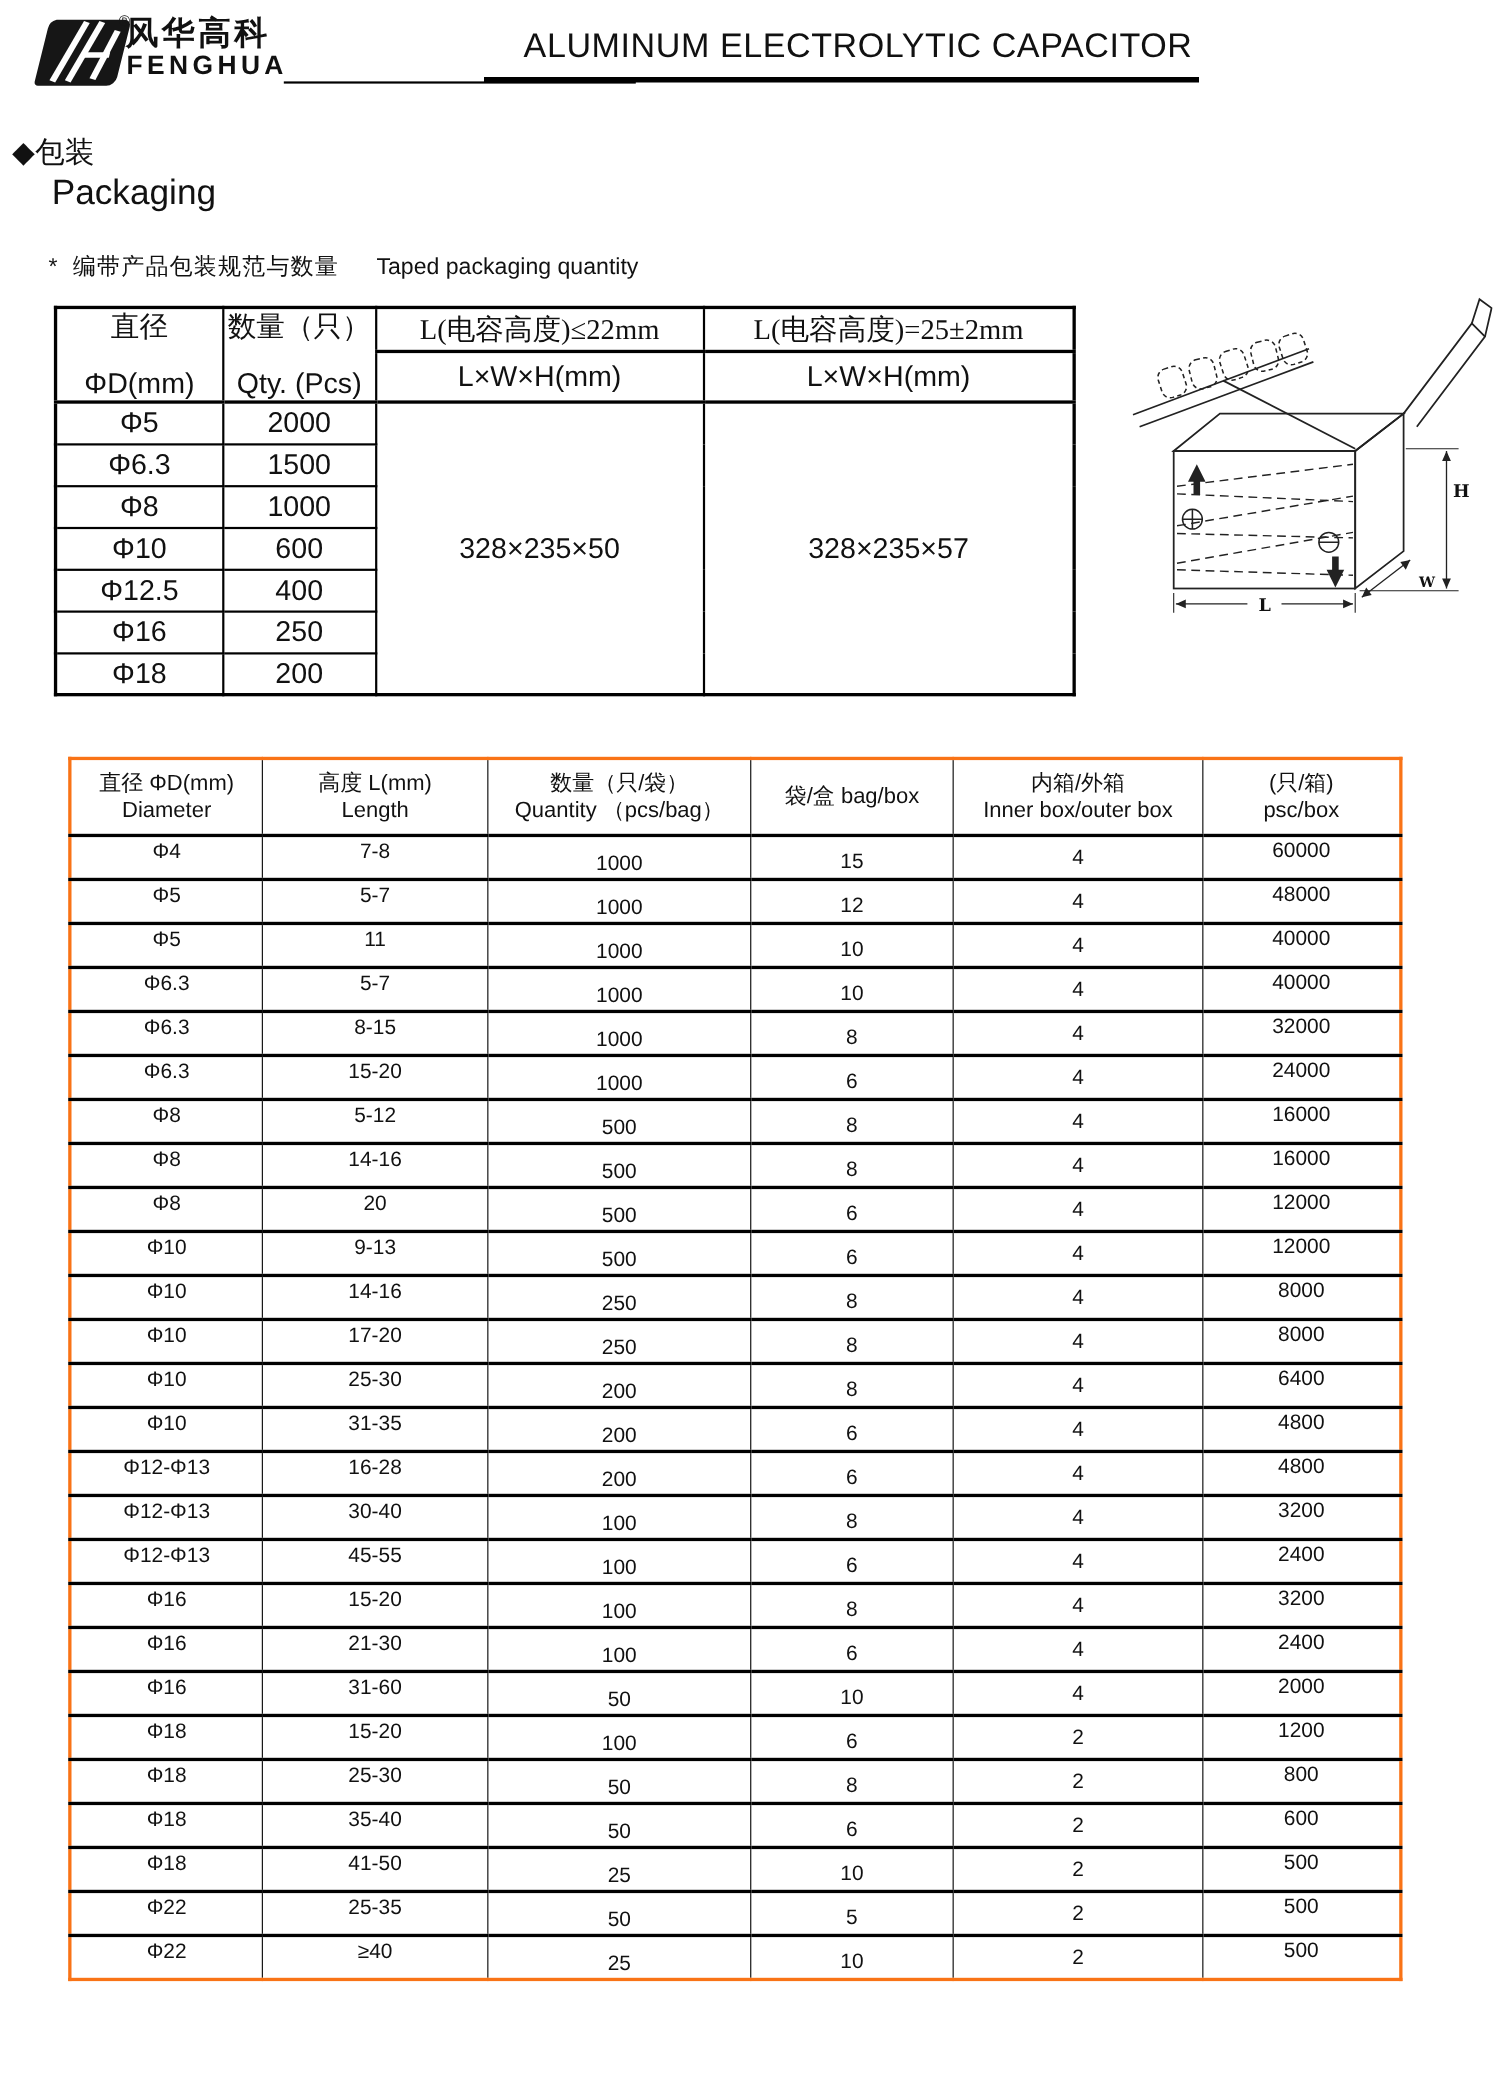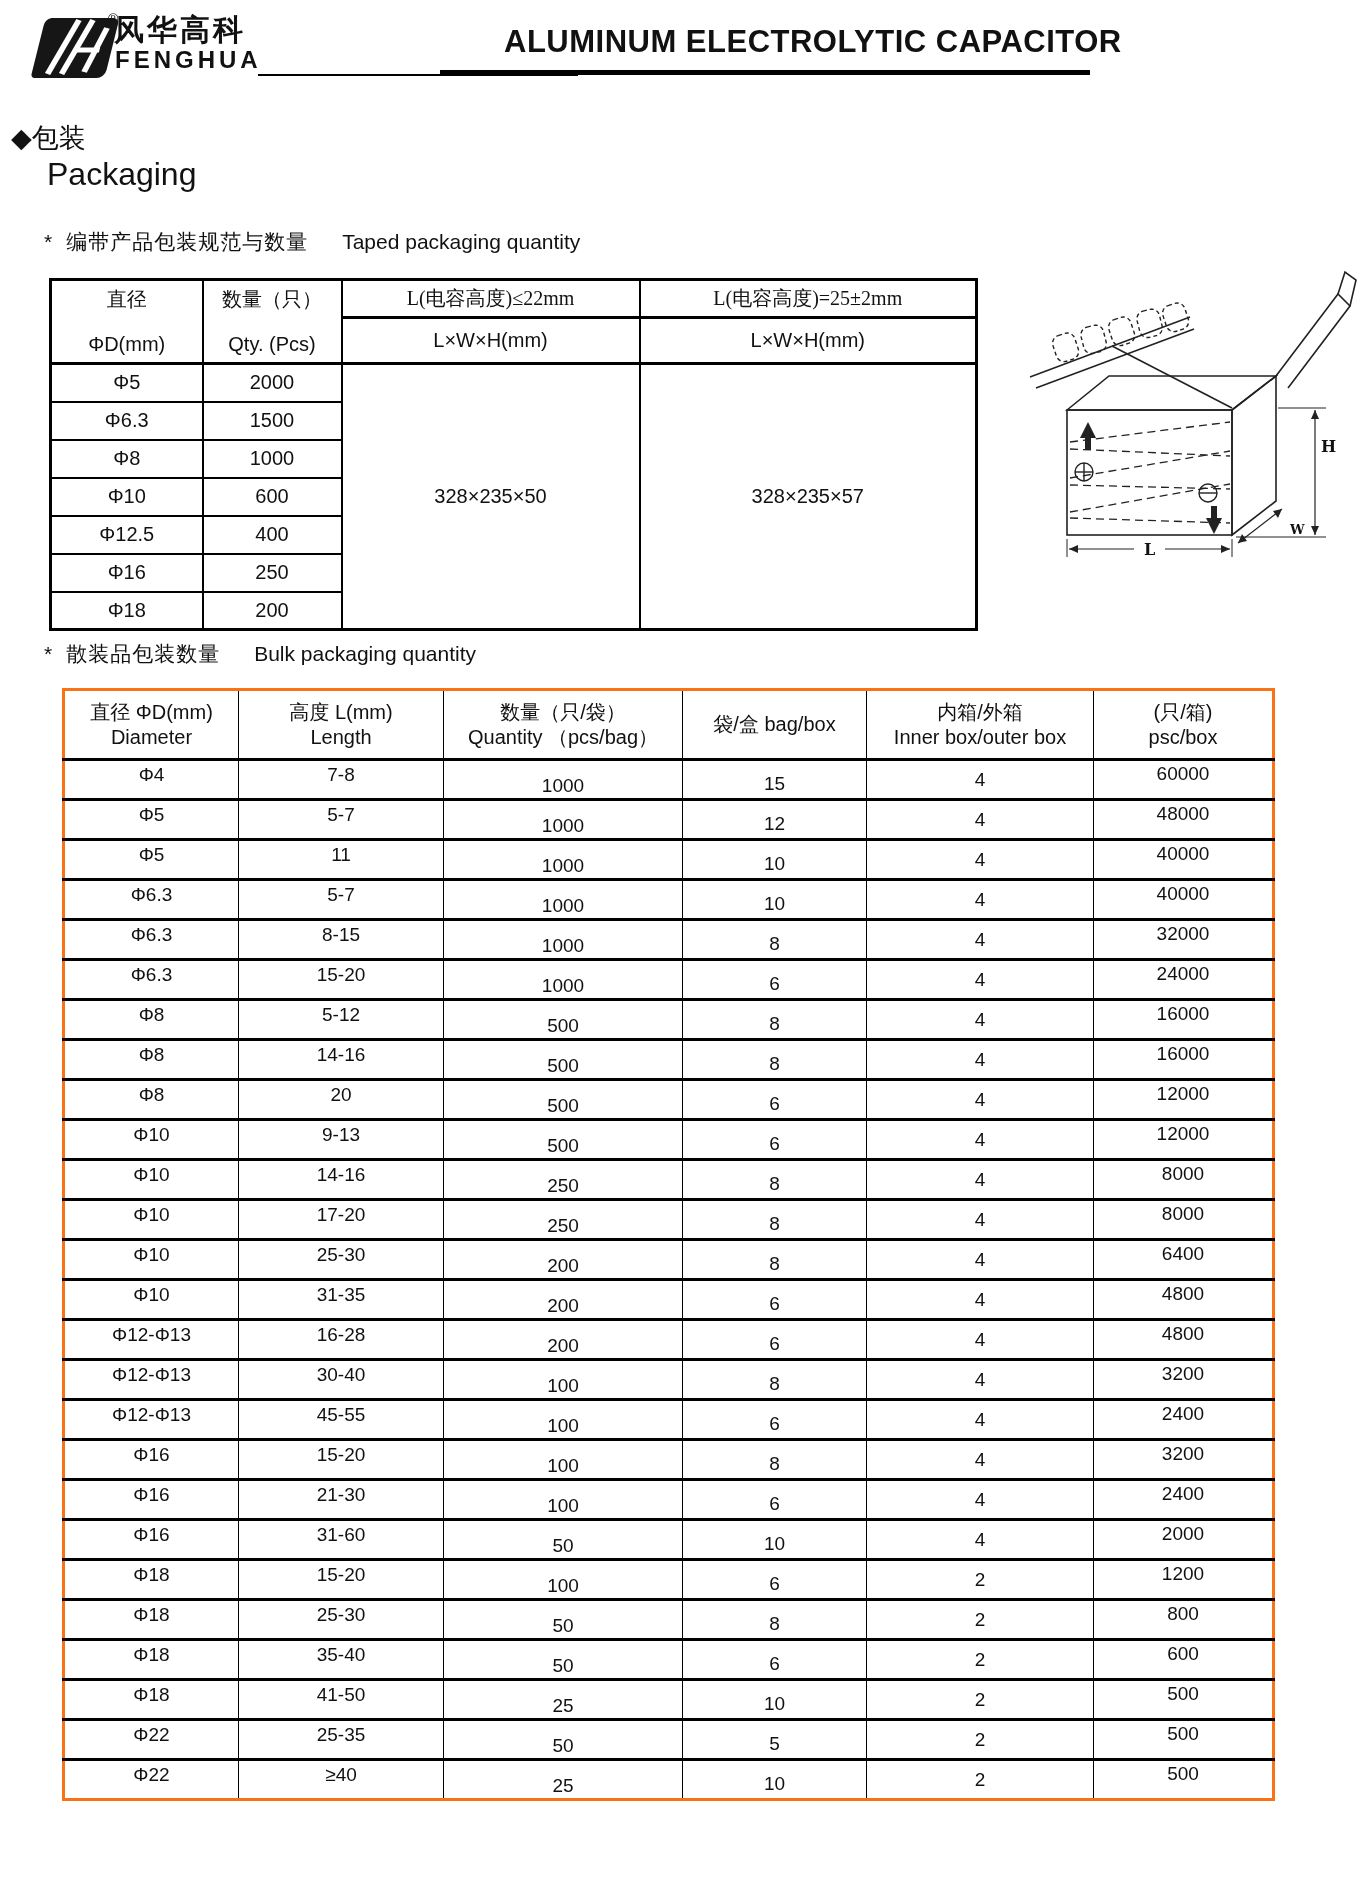--- a/index.html
+++ b/index.html
@@ -3,39 +3,39 @@
 <meta charset="utf-8">
 <style>
   html,body{margin:0;padding:0;background:#ffffff;}
   body{font-family:"Liberation Sans","DejaVu Sans",sans-serif;color:#111;}
   #page{position:relative;width:1361px;height:1892px;background:#fff;overflow:hidden;}
 
   
   .logo-wrap{position:absolute;left:26px;top:8px;width:330px;height:80px;}
   .brand-cn{position:absolute;left:114px;top:10px;font-size:30px;font-weight:bold;letter-spacing:3px;}
   .brand-en{position:absolute;left:115px;top:46px;font-size:24px;font-weight:bold;letter-spacing:4px;}
-  .doc-title{position:absolute;left:504px;top:24px;width:590px;text-align:left;
-             font-size:31px;font-weight:bold;letter-spacing:0.5px;white-space:nowrap;}
+  .doc-title{position:absolute;left:476px;top:24px;width:590px;text-align:left;
+             font-size:31px;font-weight:normal;letter-spacing:0.5px;white-space:nowrap;}
   .rule-thin{position:absolute;left:258px;top:74px;width:320px;height:2px;background:#000;}
   .rule-thick{position:absolute;left:440px;top:70px;width:650px;height:5px;background:#000;}
 
   
   .sec-cn{position:absolute;left:11px;top:120px;font-size:27px;}
   .sec-en{position:absolute;left:47px;top:156px;font-size:32px;}
   .t1-title{position:absolute;left:44px;top:228px;font-size:21px;text-align:center;}
   .t2-title{position:absolute;left:44px;top:640px;font-size:21px;}
   .star{display:inline-block;margin-right:14px;font-size:21px;}
   .ttl-cn{display:inline-block;margin-right:34px;letter-spacing:1px;}
   .ttl-en{display:inline-block;}
 
   
   table{border-collapse:collapse;table-layout:fixed;}
   td{text-align:center;vertical-align:middle;overflow:hidden;}
 
-  .t1{position:absolute;left:49px;top:278px;width:926px;border:3px solid #000;font-size:20px;}
+  .t1{position:absolute;left:49px;top:278px;width:926px;border:3px solid #000;font-size:26px;}
   .t1 td{border:2px solid #000;}
   .t1 thead tr:first-child{height:38px;}
   .t1 thead tr:last-child{height:46px;}
   .t1 tbody tr{height:38px;}
   .t1 .hc div{line-height:1.05;}
   .t1 .hc .top{margin-bottom:24px;}
   .t1 .h1{border-bottom:3px solid #000;font-family:Liberation Serif, serif;}
   .t1 .hc,.t1 .h2{border-bottom:3px solid #000;}
 
   .t2{position:absolute;left:62px;top:688px;width:1210px;border:3px solid #f97316;font-size:19px;}
@@ -196,23 +196,20 @@
       <path d="M199,256 h6 v14 h-6 Z" fill="#222" stroke="none"></path>
       <path d="M194,268 l8,16 8,-16 Z" fill="#222" stroke="none"></path>
     </g>
     <g font-family="'DejaVu Serif','Liberation Serif',serif" font-weight="bold" fill="#111">
       <text x="309" y="202" font-size="16">H</text>
       <text x="278" y="284" font-size="13">W</text>
       <text x="132" y="305" font-size="16">L</text>
     </g>
   </svg>
 
-  <div class="t2-title">
-    <span class="star">*</span><span class="ttl-cn">散装品包装数量</span><span class="ttl-en">Bulk packaging quantity</span>
-  </div>
 
   <table class="t2">
     <colgroup>
       <col style="width:175px">
         <col style="width:205px">
         <col style="width:239px">
       <col style="width:184px">
         <col style="width:227px">
         <col style="width:180px">
     </colgroup>

